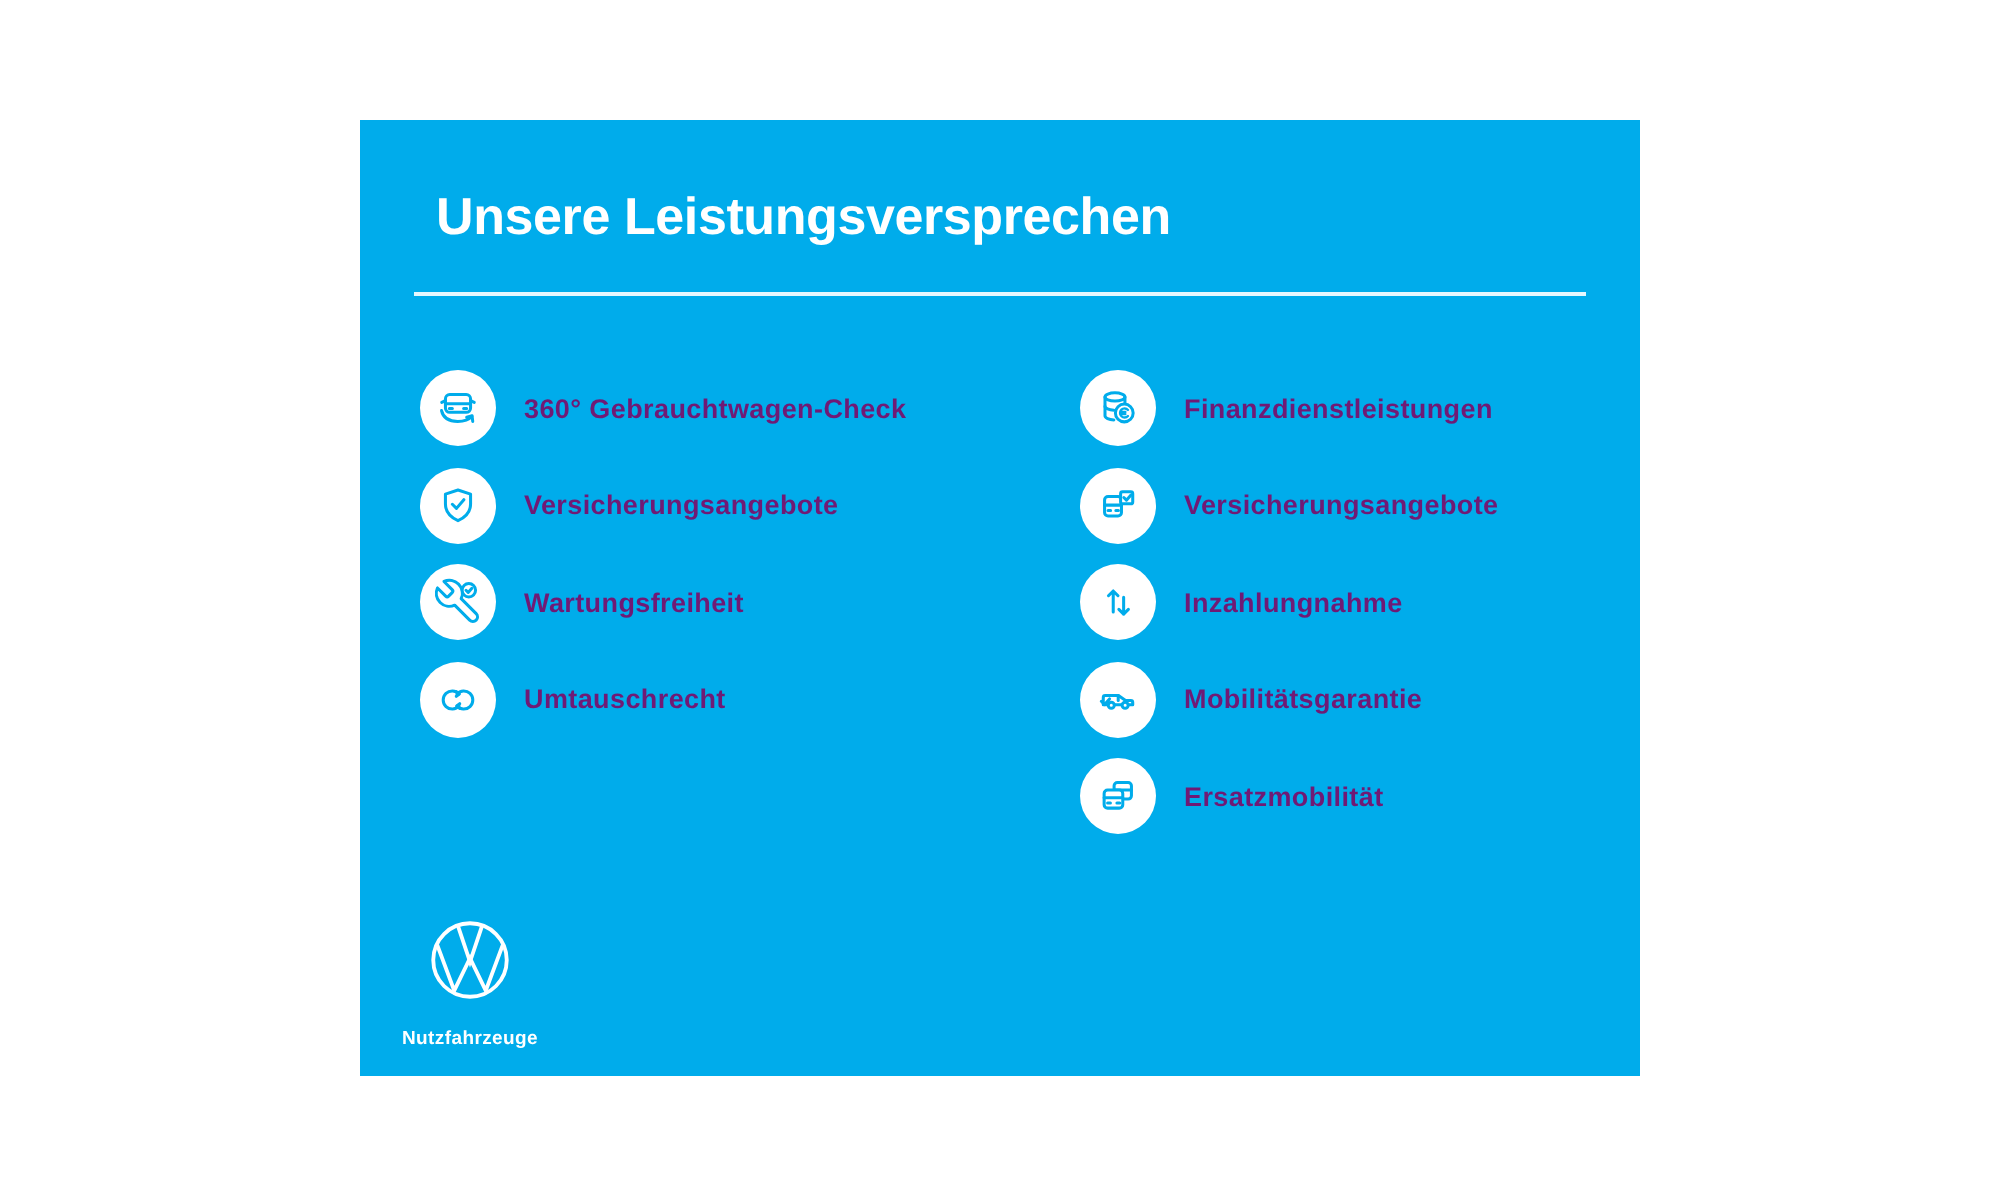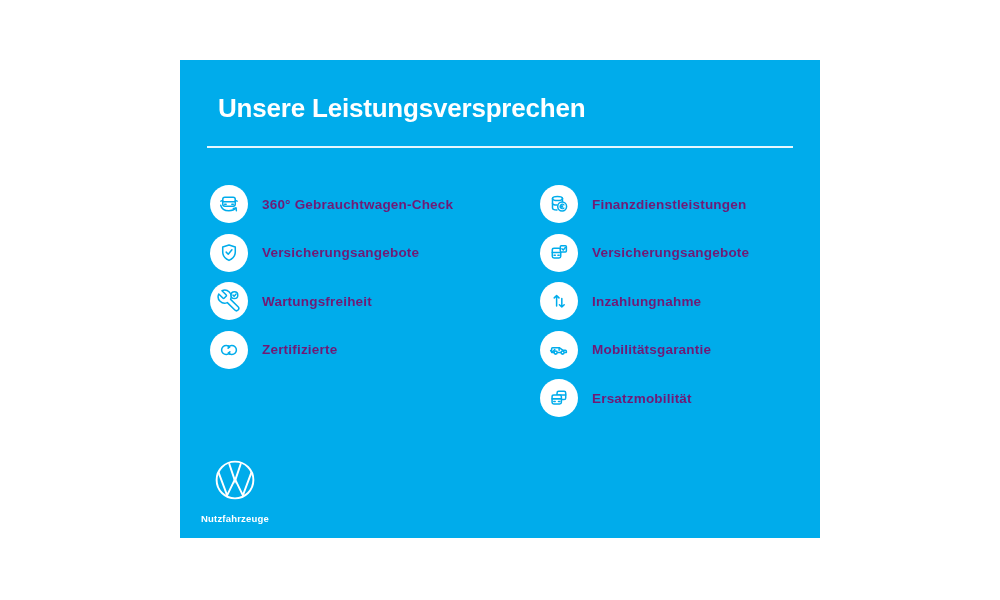--- a/index.html
+++ b/index.html
@@ -97,21 +97,21 @@
 
     <div class="promise-row">
       <span class="icon-circle">
         <svg viewBox="0 0 24 24" class="stroke-icon">
           <path d="M12.5 9.2 A4.2 4.2 0 1 0 12.5 14.8"></path>
           <path d="M11.1 8.1 L12.6 9.2 l-1.4 1.1"></path>
           <path d="M11.5 14.8 A4.2 4.2 0 1 0 11.5 9.2"></path>
           <path d="M12.9 15.9 L11.4 14.8 l1.4-1.1"></path>
         </svg>
       </span>
-      <span class="promise-label">Zertifizierte</span>
+      <span class="promise-label">Umtauschrecht</span>
     </div>
 
   </div>
 
   <div class="promise-col right">
 
     <div class="promise-row">
       <span class="icon-circle">
         <svg viewBox="0 0 24 24" class="stroke-icon">
           <ellipse cx="10.6" cy="6.9" rx="4.6" ry="1.9"></ellipse>

